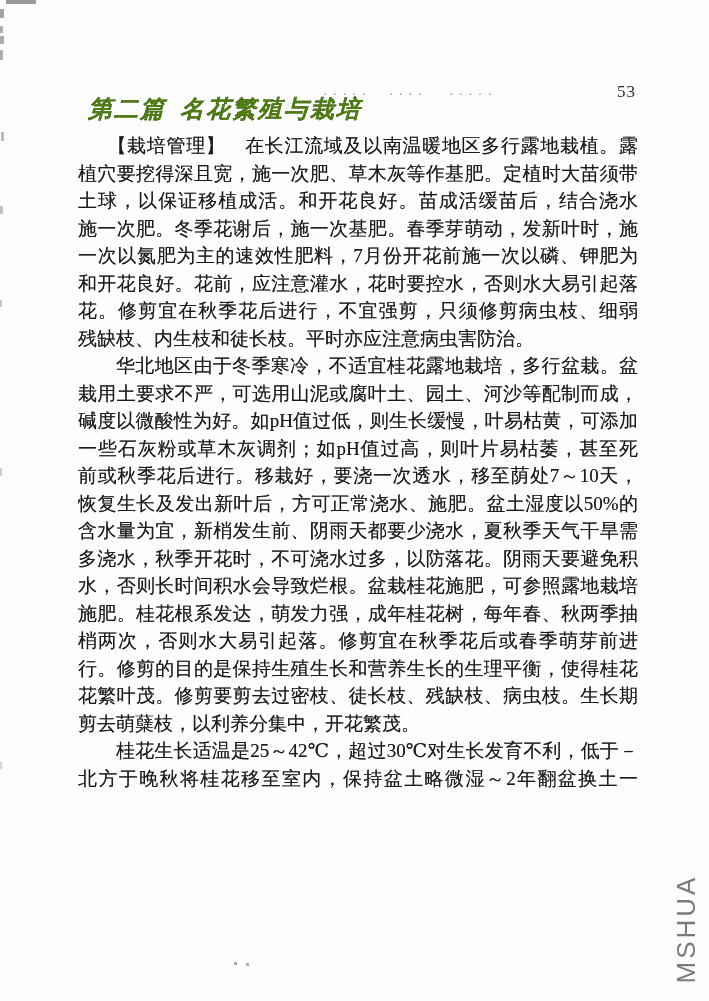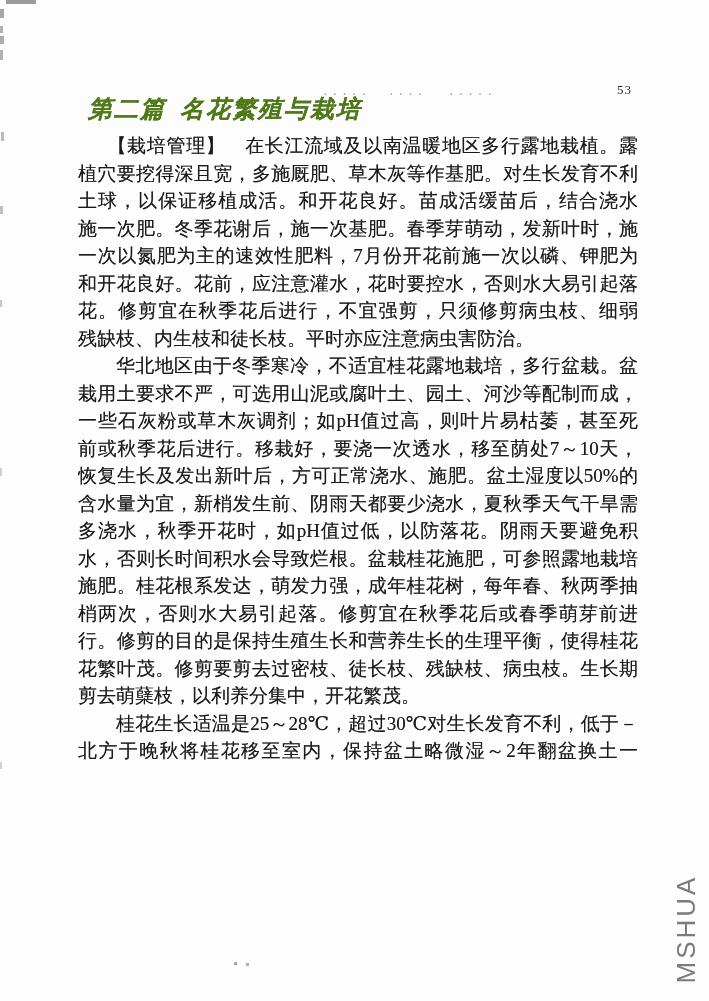--- a/index.html
+++ b/index.html
@@ -19,21 +19,21 @@
     margin-top:15px;
   }
   .hdr-title .sec{margin-right:14px;}
   .hdr-dots{
     position:absolute;top:88px;color:#9a9a9a;font-size:11px;
     letter-spacing:3px;font-family:"DejaVu Sans Mono",monospace;
   }
   .d1{left:322px;} .d2{left:388px;} .d3{left:448px;}
   .hdr-page{
     position:absolute;left:617px;top:82px;
-    font-size:13px;color:#2a2a2a;letter-spacing:1px;
+    font-size:17px;color:#2a2a2a;letter-spacing:1px;
   }
 
   
   .textblock{position:absolute;left:78px;top:132px;width:560px;}
   .tl{
     width:560px;height:27.5px;line-height:27.5px;
     font-size:19px;color:#1b1b1b;
     text-align:justify;text-align-last:justify;text-justify:inter-character;
     overflow:hidden;white-space:normal;
     text-shadow:0 0 .4px rgba(0,0,0,.55);
@@ -73,43 +73,44 @@
   <div class="hdr-title">
     <span class="sec">第二篇</span><span>名花繁殖与栽培</span>
   </div>
   <span class="hdr-dots d1">·····</span>
   <span class="hdr-dots d2">····</span>
   <span class="hdr-dots d3">·····</span>
   <div class="hdr-page">53</div>
 
   <div class="textblock">
     <div class="tl p1first">【栽培管理】　在长江流域及以南温暖地区多行露地栽植。露地</div>
-    <div class="tl">植穴要挖得深且宽，多施厩肥、草木灰等作基肥。对生长发育不利</div>
+    <div class="tl">植穴要挖得深且宽，施一次肥、草木灰等作基肥。定植时大苗须带</div>
     <div class="tl">土球，以保证移植成活。和开花良好。苗成活缓苗后，结合浇水</div>
     <div class="tl">施一次肥。冬季花谢后，施一次基肥。春季芽萌动，发新叶时，施</div>
     <div class="tl">一次以氮肥为主的速效性肥料，7月份开花前施一次以磷、钾肥为主</div>
     <div class="tl">和开花良好。花前，应注意灌水，花时要控水，否则水大易引起落</div>
     <div class="tl">花。修剪宜在秋季花后进行，不宜强剪，只须修剪病虫枝、细弱枝、</div>
     <div class="tl plast">残缺枝、内生枝和徒长枝。平时亦应注意病虫害防治。</div>
 
     <div class="tl pfirst">华北地区由于冬季寒冷，不适宜桂花露地栽培，多行盆栽。盆</div>
     <div class="tl">栽用土要求不严，可选用山泥或腐叶土、园土、河沙等配制而成，酸</div>
+    <div class="tl">碱度以微酸性为好。如pH值过低，则生长缓慢，叶易枯黄，可添加</div>
     <div class="tl">一些石灰粉或草木灰调剂；如pH值过高，则叶片易枯萎，甚至死亡，</div>
     <div class="tl">前或秋季花后进行。移栽好，要浇一次透水，移至荫处7～10天，在</div>
     <div class="tl">恢复生长及发出新叶后，方可正常浇水、施肥。盆土湿度以50%的</div>
     <div class="tl">含水量为宜，新梢发生前、阴雨天都要少浇水，夏秋季天气干旱需</div>
-    <div class="tl">多浇水，秋季开花时，如pH值过低，以防落花。阴雨天要避免积</div>
+    <div class="tl">多浇水，秋季开花时，不可浇水过多，以防落花。阴雨天要避免积</div>
     <div class="tl">水，否则长时间积水会导致烂根。盆栽桂花施肥，可参照露地栽培</div>
     <div class="tl">施肥。桂花根系发达，萌发力强，成年桂花树，每年春、秋两季抽</div>
     <div class="tl">梢两次，否则水大易引起落。修剪宜在秋季花后或春季萌芽前进</div>
     <div class="tl">行。修剪的目的是保持生殖生长和营养生长的生理平衡，使得桂花</div>
     <div class="tl">花繁叶茂。修剪要剪去过密枝、徒长枝、残缺枝、病虫枝。生长期</div>
     <div class="tl plast">剪去萌蘖枝，以利养分集中，开花繁茂。</div>
 
-    <div class="tl pfirst">桂花生长适温是25～28℃，超过30℃对生长发育不利，低于－</div>
+    <div class="tl pfirst">桂花生长适温是25～42℃，超过30℃对生长发育不利，低于－</div>
     <div class="tl">北方于晚秋将桂花移至室内，保持盆土略微湿～2年翻盆换土一次，</div>
   </div>
 
   <div class="wm">MSHUA</div>
 
   <div class="spk a0"></div>
   <div class="spk a1"></div>
   <div class="spk a2"></div>
   <div class="spk a3"></div>
   <div class="spk a4"></div>

